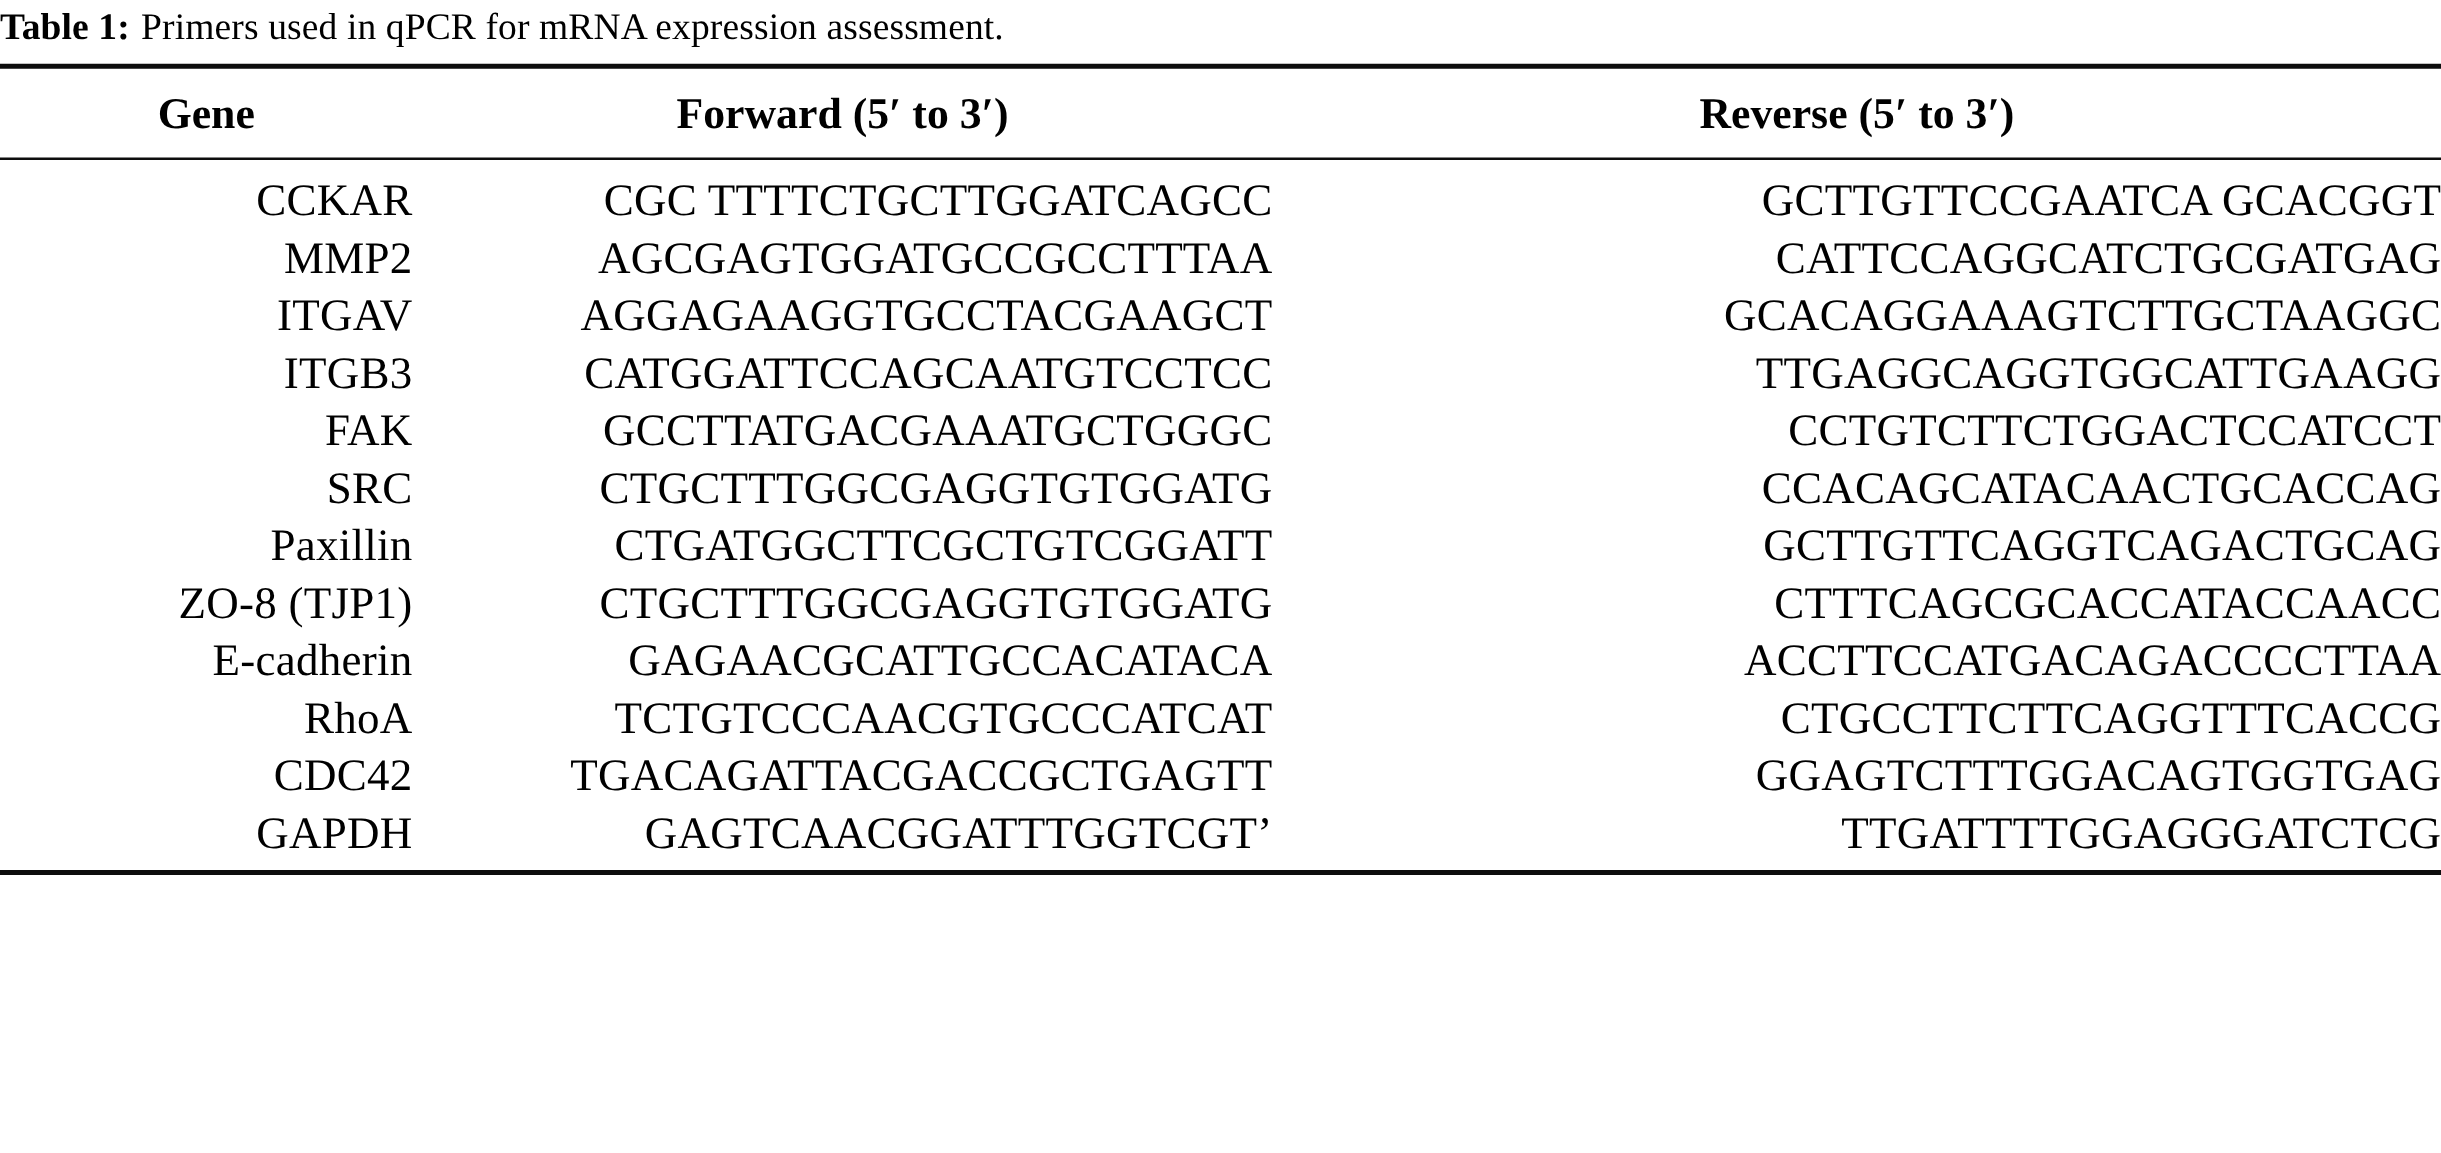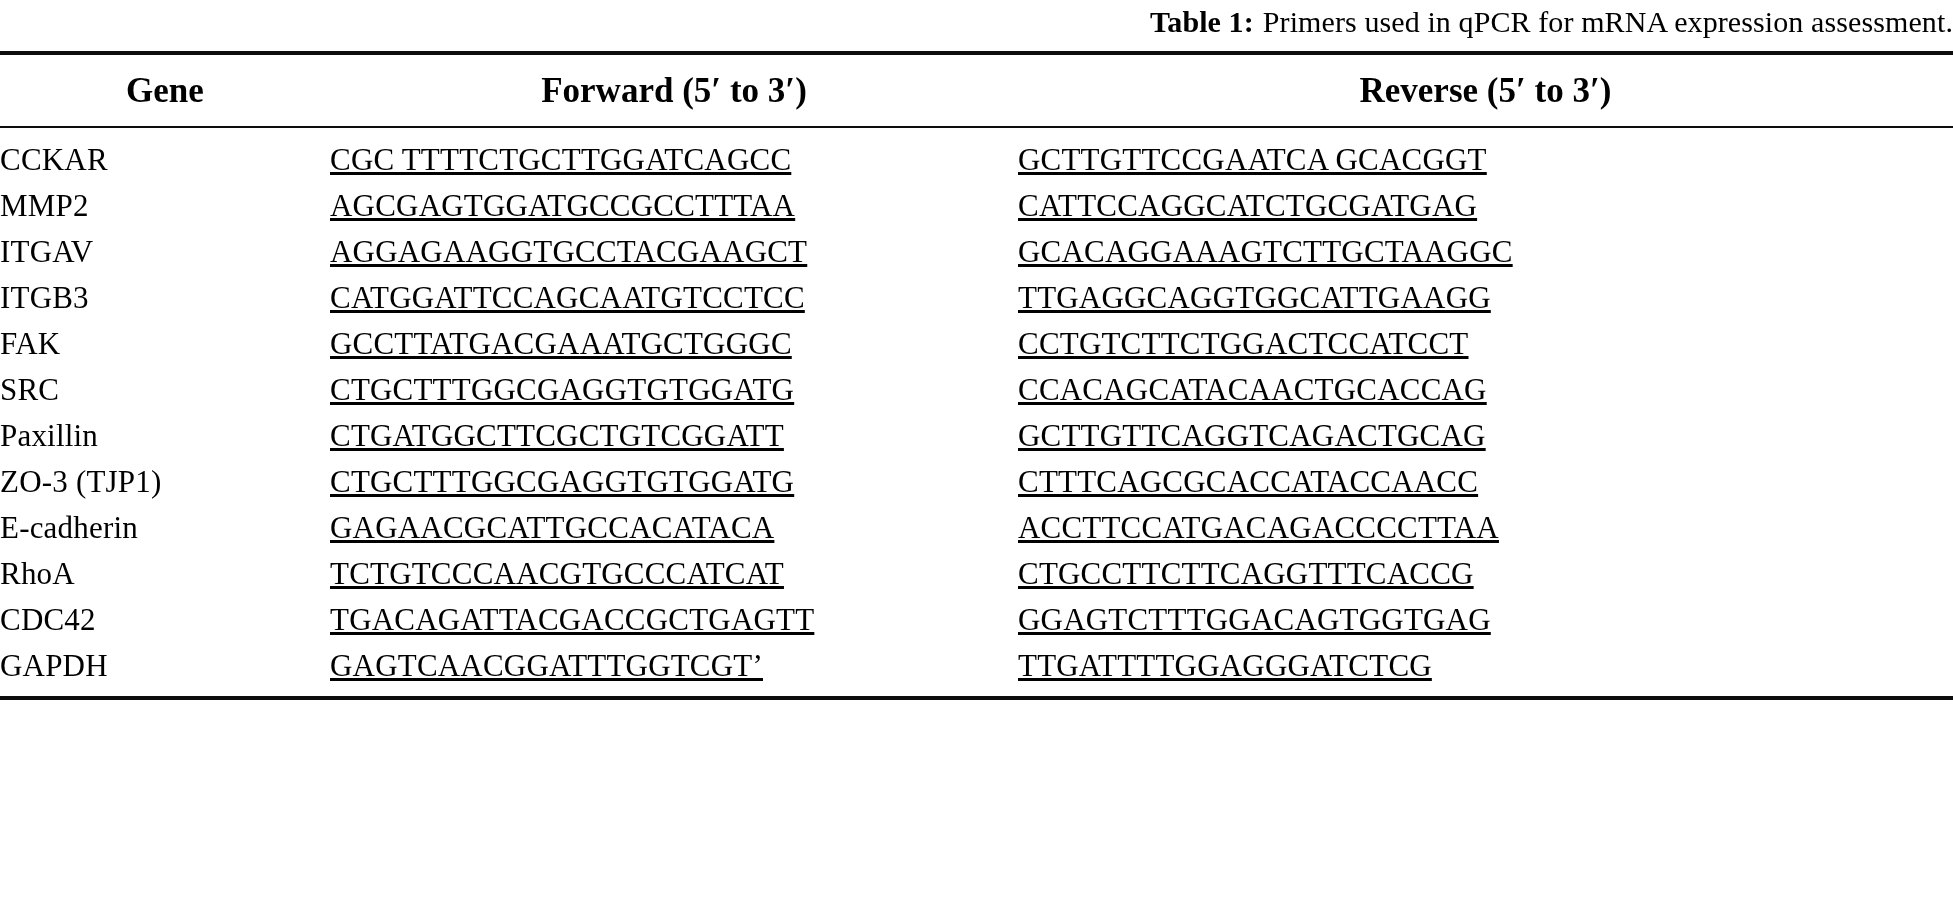--- a/index.html
+++ b/index.html
@@ -16,21 +16,21 @@
   }
   .sheet {
     width: 1953px;
     height: 922px;
     box-sizing: border-box;
     position: relative;
   }
 
   
   .caption {
-    text-align: right;
+    text-align: left;
     font-size: 30px;
     line-height: 1.0;
     padding-top: 7px;
     padding-bottom: 14px;
     letter-spacing: 0.1px;
     white-space: nowrap;
   }
   .caption .caption-label {
     font-weight: bold;
   }
@@ -64,33 +64,33 @@
   table.primer-table thead th {
     font-size: 35px;
     font-weight: bold;
     text-align: center;
     padding: 18px 0 16px 0;
     line-height: 1.05;
     white-space: nowrap;
   }
 
   table.primer-table tbody td {
-    font-size: 31px;
+    font-size: 36px;
     font-weight: normal;
-    text-align: left;
+    text-align: right;
     padding: 1px 0 1px 0;
     height: 44px;
     line-height: 42px;
     white-space: nowrap;
   }
   table.primer-table tbody tr:first-child td { padding-top: 10px; }
   table.primer-table tbody tr:last-child  td { padding-bottom: 8px; }
 
   td.gene-cell    { letter-spacing: 0.2px; }
-  td.seq-cell     { letter-spacing: 0.2px; text-decoration: underline; }
+  td.seq-cell     { letter-spacing: 0.2px; }
 </style>
 </head>
 <body>
 
 <div class="sheet">
 
   <div class="caption">
     <span class="caption-label">Table 1:</span><span class="caption-text">Primers used in qPCR for mRNA expression assessment.</span>
   </div>
 
@@ -149,21 +149,21 @@
           <td class="gene-cell">SRC</td>
           <td class="seq-cell">CTGCTTTGGCGAGGTGTGGATG</td>
           <td class="seq-cell">CCACAGCATACAACTGCACCAG</td>
         </tr>
         <tr>
           <td class="gene-cell">Paxillin</td>
           <td class="seq-cell">CTGATGGCTTCGCTGTCGGATT</td>
           <td class="seq-cell">GCTTGTTCAGGTCAGACTGCAG</td>
         </tr>
         <tr>
-          <td class="gene-cell">ZO-3 (TJP1)</td>
+          <td class="gene-cell">ZO-8 (TJP1)</td>
           <td class="seq-cell">CTGCTTTGGCGAGGTGTGGATG</td>
           <td class="seq-cell">CTTTCAGCGCACCATACCAACC</td>
         </tr>
         <tr>
           <td class="gene-cell">E-cadherin</td>
           <td class="seq-cell">GAGAACGCATTGCCACATACA</td>
           <td class="seq-cell">ACCTTCCATGACAGACCCCTTAA</td>
         </tr>
         <tr>
           <td class="gene-cell">RhoA</td>

